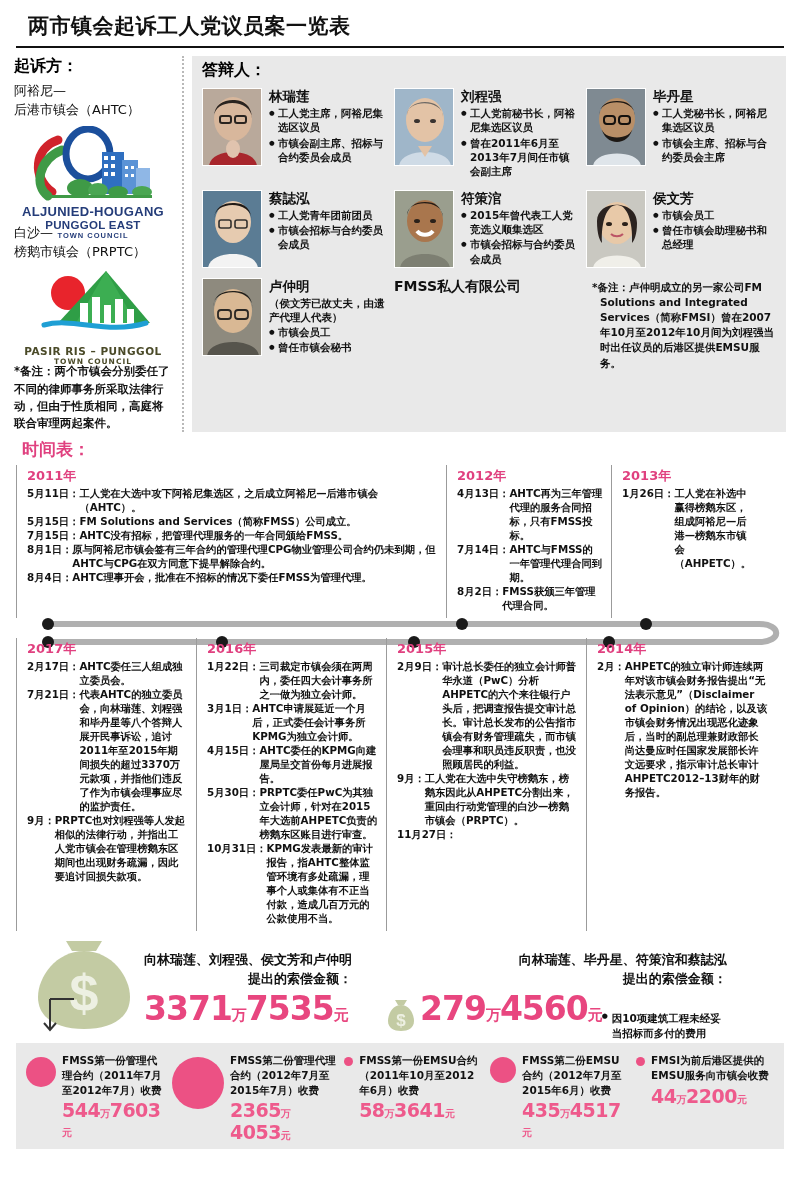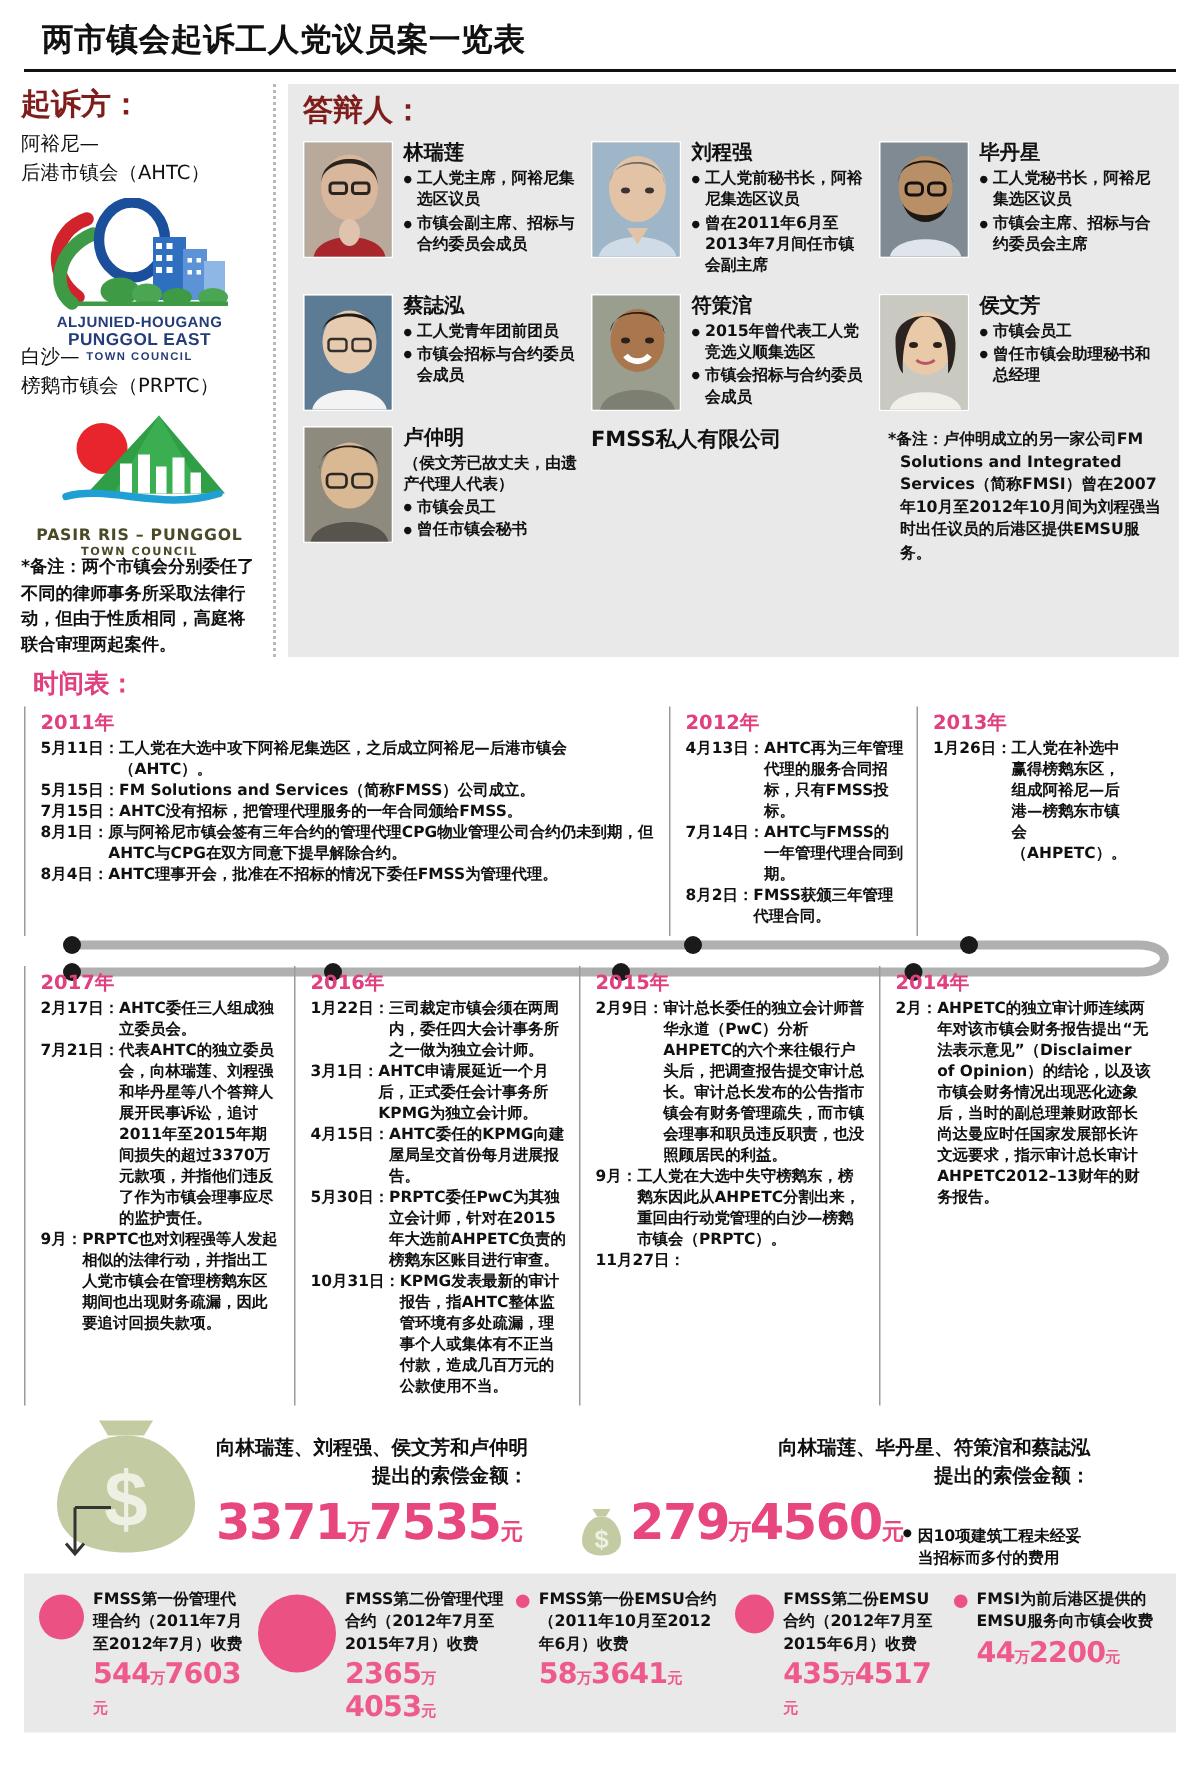--- a/index.html
+++ b/index.html
@@ -14,29 +14,29 @@
 
   
   .title-wrap { padding:12px 10px 6px 12px; border-bottom:2px solid #111; margin:0 2px; }
   .title { font-size:21px; font-weight:bold; letter-spacing:.5px; color:#111; }
 
   
   .top { display:flex; margin-top:8px; }
   .left-col { width:170px; padding-right:8px; border-right:2px dotted #b9b9b9; }
   .right-col { flex:1; background:#e9e9e9; margin-left:8px; padding:4px 8px 10px 10px; position:relative; }
 
-  .sec-head { font-size:20px; font-weight:bold; color:#7f1d1d; margin-bottom:5px; }
+  .sec-head { font-size:16px; font-weight:bold; color:#000000; margin-bottom:5px; }
   .plaintiff-name { font-size:13px; font-weight:normal; line-height:1.45; color:#111; }
 
   
   .logo1 { width:150px; height:92px; position:relative; margin:6px 0 2px 4px; }
   .logo1 svg { display:block; }
   .logo-cap { text-align:center; font-family:"Liberation Sans",sans-serif; color:#243c79;
               font-weight:bold; letter-spacing:.3px; }
-  .logo-cap .l1 { font-size:10px; }
+  .logo-cap .l1 { font-size:13px; }
   .logo-cap .l2 { font-size:11.5px; }
   .logo-cap .l3 { font-size:7.5px; letter-spacing:1px; }
 
   .logo2 { width:150px; height:92px; position:relative; margin:4px 0 2px 4px; }
   .logo-cap2 { text-align:center; color:#6b6f2e; font-weight:bold; }
   .logo-cap2 .l1 { font-size:10.5px; letter-spacing:.5px; color:#4a4a28;}
   .logo-cap2 .l3 { font-size:7.5px; letter-spacing:1px; color:#4a4a28;}
 
   .note-left { font-size:11.5px; font-weight:bold; line-height:1.5; margin-top:6px; color:#111; }
 

